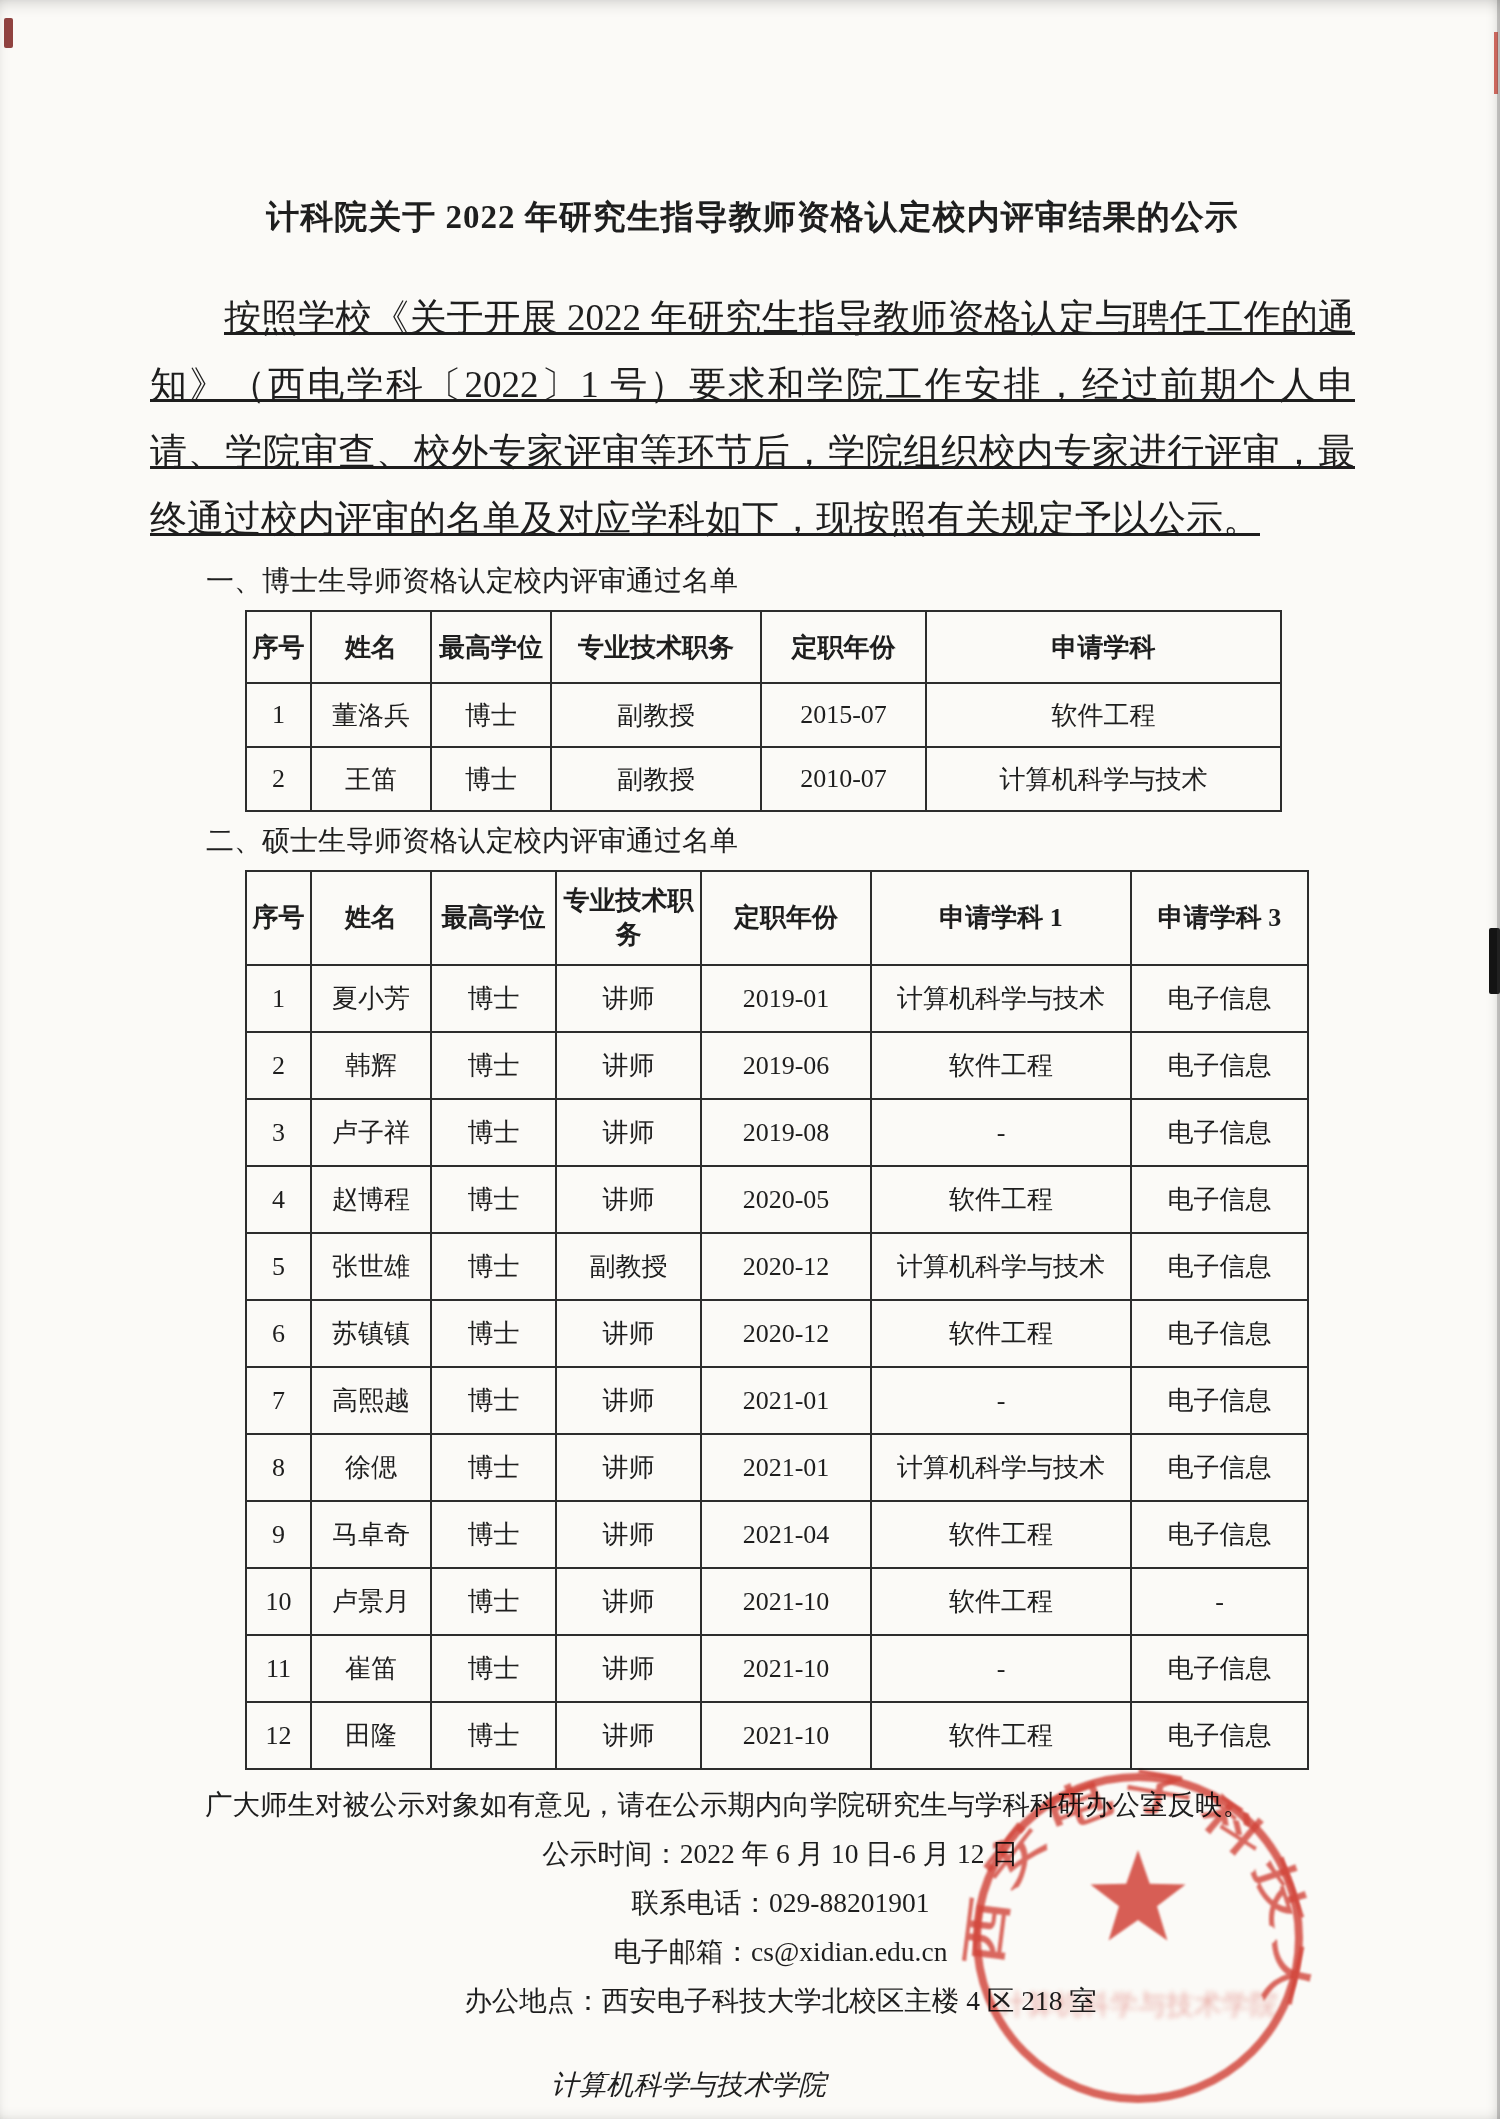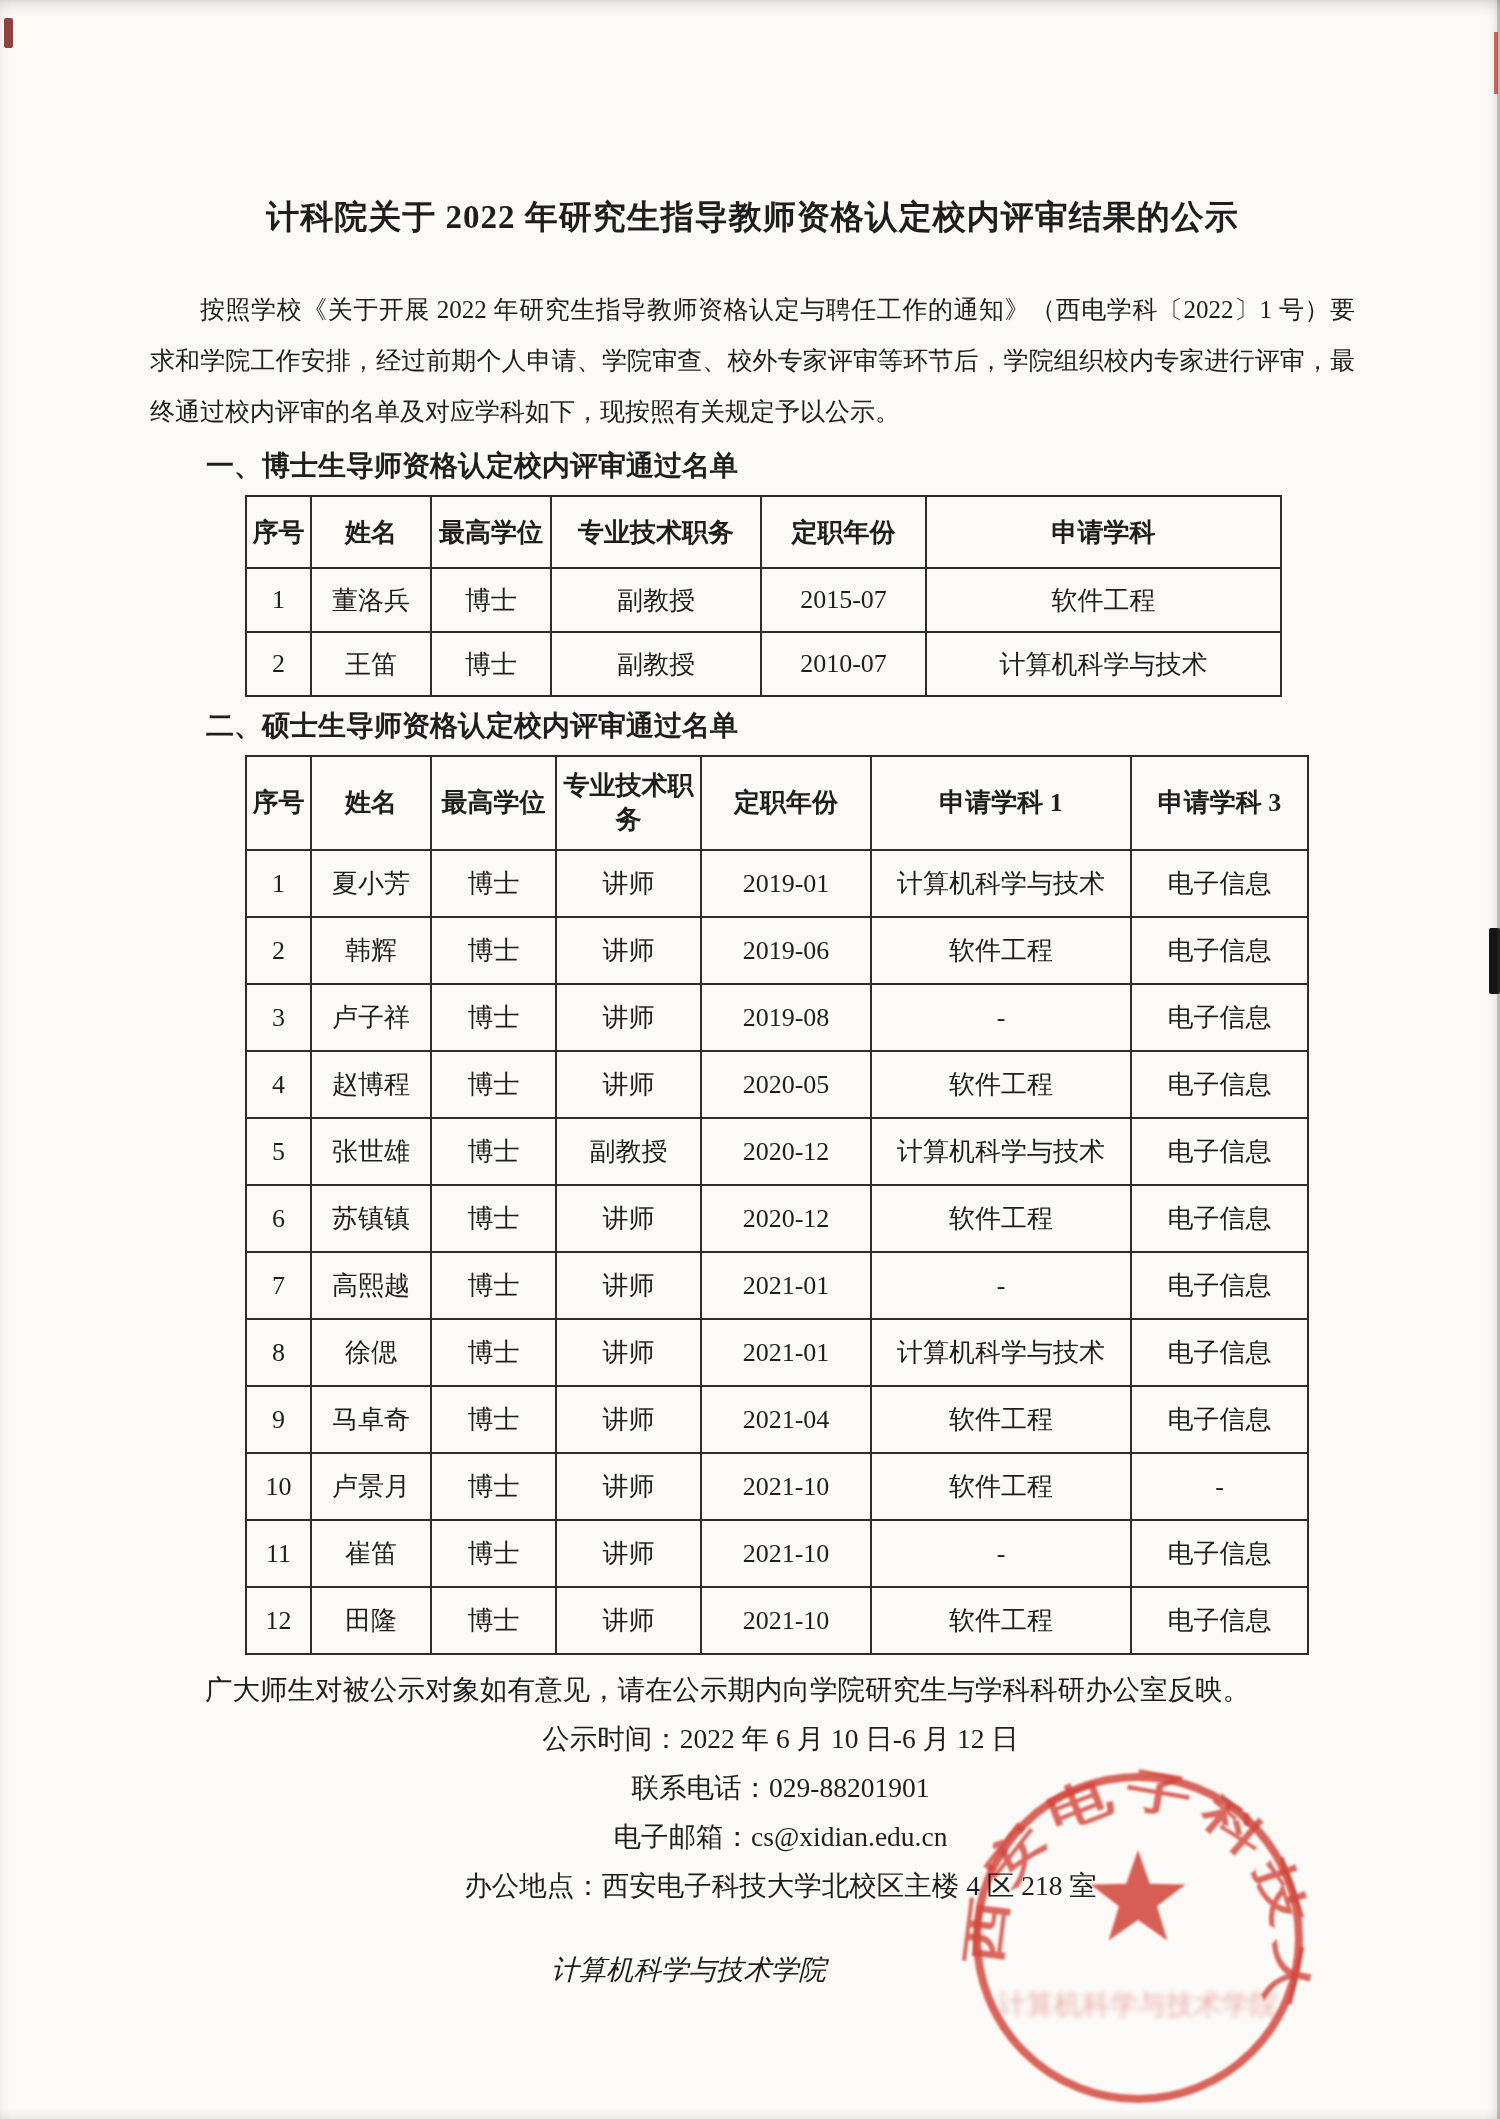--- a/index.html
+++ b/index.html
@@ -15,25 +15,25 @@
                inset -10px 0 14px -10px rgba(0,0,0,.22),
                inset 10px 0 14px -12px rgba(0,0,0,.10),
                inset 0 -12px 14px -12px rgba(0,0,0,.12);
   }
   .content{position:absolute;left:150px;top:195px;width:1205px;}
   .doc-title{
     font-size:33px;font-weight:bold;text-align:center;
     margin:0 0 44px 0;letter-spacing:1px;
   }
   .intro{
-    font-size:25px;line-height:51px;text-align:justify;
-    text-indent:2em;margin:0 0 8px 0;
+    font-size:37px;line-height:67px;text-align:justify;
+    text-indent:2em;margin:0 0 8px 0;text-decoration:underline;
   }
   .sec-heading{
-    font-size:28px;font-weight:bold;margin:10px 0 10px 56px;
+    font-size:28px;font-weight:normal;margin:10px 0 10px 56px;
   }
   table{border-collapse:collapse;table-layout:fixed;margin-left:95px;background:transparent;}
   th,td{
     border:2px solid #2d2d2d;text-align:center;vertical-align:middle;
     font-size:26px;padding:2px 4px;overflow:hidden;
   }
   th{font-weight:bold;}
   .t1{width:1035px;}
   .t1 th{height:66px;}
   .t1 td{height:58px;}

